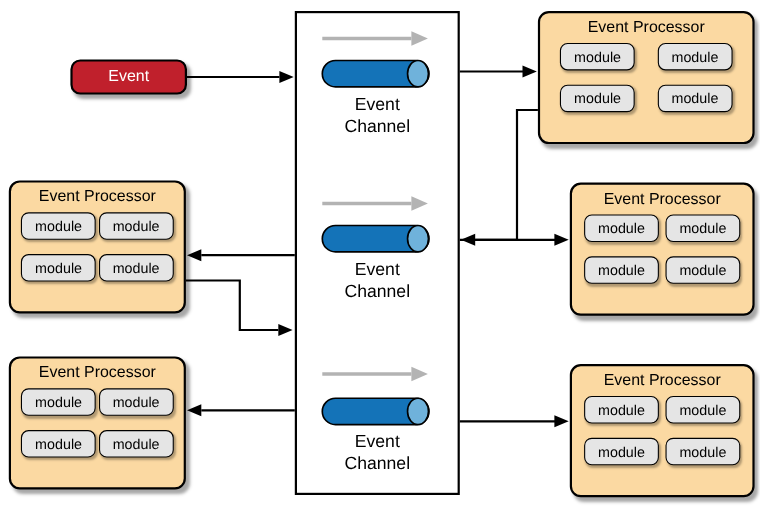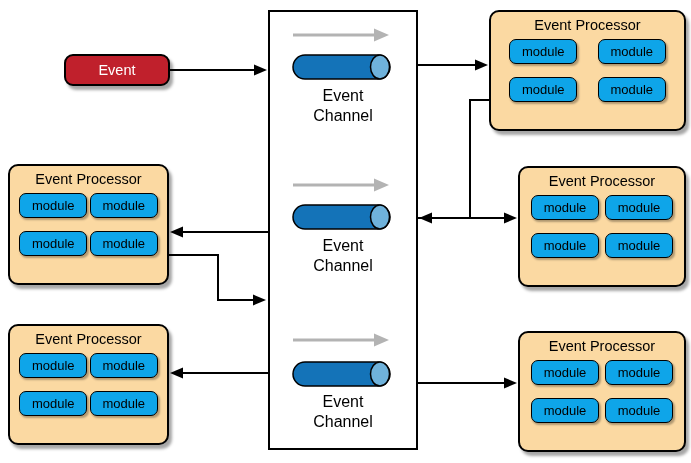--- a/index.html
+++ b/index.html
@@ -23,21 +23,21 @@
                padding:5px 8px 22px; }
   .p-tr { left:489px; top:10px;  width:197px; height:121px; }
   .p-ml { left:8px;   top:164px; width:161px; height:121px; }
   .p-mr { left:518px; top:166px; width:168px; height:121px; }
   .p-bl { left:8px;   top:324px; width:161px; height:121px; }
   .p-br { left:518px; top:331px; width:168px; height:121px; }
 
   .proc-title { text-align:center; font-size:14.5px; color:#000; }
   .modules { flex:1; display:grid; grid-template-columns:1fr 1fr; row-gap:13px;
              align-content:center; justify-items:center; }
-  .module { width:68px; height:25px; background:#0ea5e9; border:1.5px solid #000;
+  .module { width:68px; height:25px; background:#e5e5e5; border:1.5px solid #000;
             border-radius:7px; font-size:13px; color:#000; display:flex; align-items:center;
             justify-content:center; box-shadow:1.5px 2px 2px rgba(0,0,0,.3); }
 
   svg.overlay { position:absolute; left:0; top:0; pointer-events:none; }
   .black-line { stroke:#000; stroke-width:2; fill:none; }
   .black-head { fill:#000; stroke:none; }
   .gray-line  { stroke:#b3b3b3; stroke-width:3; fill:none; }
   .gray-head  { fill:#b3b3b3; stroke:none; }
   .cyl-body { fill:#1473b8; stroke:#000; stroke-width:1.5; }
   .cyl-cap  { fill:#6fb2db; stroke:#000; stroke-width:1.5; }

